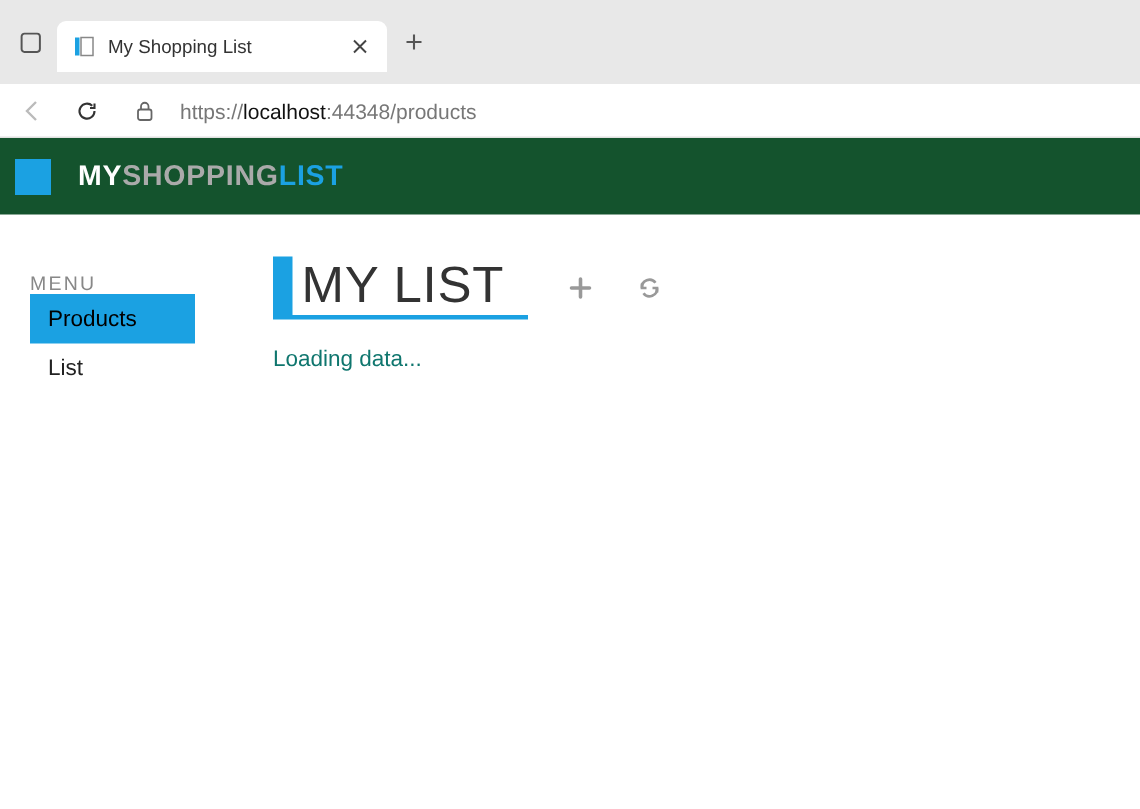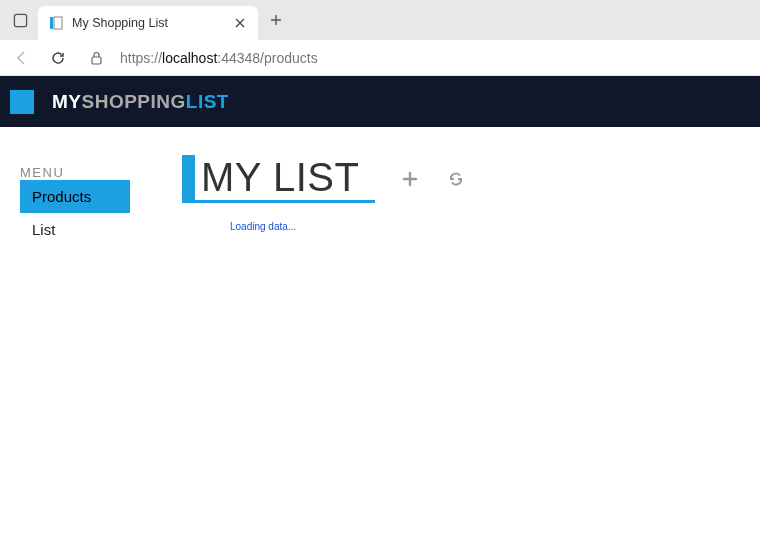--- a/index.html
+++ b/index.html
@@ -1,55 +1,55 @@
 <!DOCTYPE html>
 <html><head>
   <meta charset="utf-8">
   <style>
     * { margin: 0; padding: 0; box-sizing: border-box; font-family: "Segoe UI", Tahoma, sans-serif; }
     body { width: 760px; height: 539px; background: #fff; overflow: hidden; }
 
     
-    .chrome-top { background: #e8e8e8; height: 40px; display: flex; align-items: center; padding: 0 6px; }
+    .chrome-top { background: #e8e8e8; height: 56px; display: flex; align-items: center; padding: 0 6px; }
     .chrome-btn { width: 28px; height: 28px; display: flex; align-items: center; justify-content: center; color: #555; border-radius: 4px; }
     .tab { background: #fff; height: 34px; margin-top: 6px; margin-left: 4px; display: flex; align-items: center; padding: 0 10px; border-radius: 6px 6px 0 0; min-width: 220px; gap: 8px; }
     .tab-favicon { width: 16px; height: 16px; display: flex; align-items: center; justify-content: center; }
     .tab-title { flex: 1; font-size: 12.5px; color: #333; }
     .tab-close { width: 16px; height: 16px; display: flex; align-items: center; justify-content: center; color: #444; }
     .new-tab { width: 28px; height: 28px; display: flex; align-items: center; justify-content: center; color: #555; margin-left: 4px; }
 
     .chrome-url { background: #fff; height: 36px; display: flex; align-items: center; padding: 12px 8px; gap: 8px; border-bottom: 1px solid #e0e0e0; }
     .nav-btn { width: 28px; height: 28px; display: flex; align-items: center; justify-content: center; color: #999; }
     .nav-btn.active { color: #333; }
     .lock { width: 20px; height: 20px; display: flex; align-items: center; justify-content: center; color: #666; margin-left: 6px; }
     .urlbar { flex: 1; font-size: 14px; color: #777; padding: 4px 6px; }
     .urlbar .host-em { color: #111; }
 
     
-    .app-header { background: #0f172a; height: 51px; display: flex; align-items: center; padding: 0 10px; }
+    .app-header { background: #14532d; height: 51px; display: flex; align-items: center; padding: 0 10px; }
     .header-sq { width: 24px; height: 24px; background: #1ba1e2; margin-right: 18px; }
     .brand { font-size: 19px; font-weight: 700; letter-spacing: 0.5px; }
     .brand .p1 { color: #fff; }
     .brand .p2 { color: #aaa; }
     .brand .p3 { color: #1ba1e2; }
 
     
     .main { display: flex; padding: 28px 0 0 0; }
     .sidebar { width: 170px; padding: 10px 0 0 20px; }
     .menu-label { font-size: 13px; color: #888; letter-spacing: 1.5px; }
     .menu-item { display: block; padding: 8px 12px; font-size: 15px; color: #222; cursor: pointer; }
     .menu-item.active { background: #1ba1e2; color: #000000; width: 110px; }
 
     .content { flex: 1; padding: 0 20px 0 12px; }
     .title-row { display: flex; align-items: center; gap: 24px; margin-bottom: 18px; }
     .title-block { display: flex; align-items: stretch; border-bottom: 3px solid #1ba1e2; padding-right: 10px; }
     .title-bar { width: 13px; background: #1ba1e2; }
-    .page-title { font-size: 40px; font-weight: 400; color: #333; padding: 0 6px; letter-spacing: 0.5px; }
+    .page-title { font-size: 34px; font-weight: 400; color: #333; padding: 0 6px; letter-spacing: 0.5px; }
     .icon-btn { width: 22px; height: 22px; display: flex; align-items: center; justify-content: center; color: #999; cursor: pointer; }
-    .loading { font-size: 10px; color: #1d4ed8; margin-left: 48px; }
+    .loading { font-size: 15px; color: #0f766e; }
 
     svg { display: block; }
   </style>
 </head>
 <body>
 
 <div class="chrome-top">
   <div class="chrome-btn">
     <svg width="15" height="15" viewBox="0 0 16 16">
         <rect x="1.5" y="1.5" width="13" height="13" rx="2" fill="none" stroke="#555" stroke-width="1.4"></rect>

